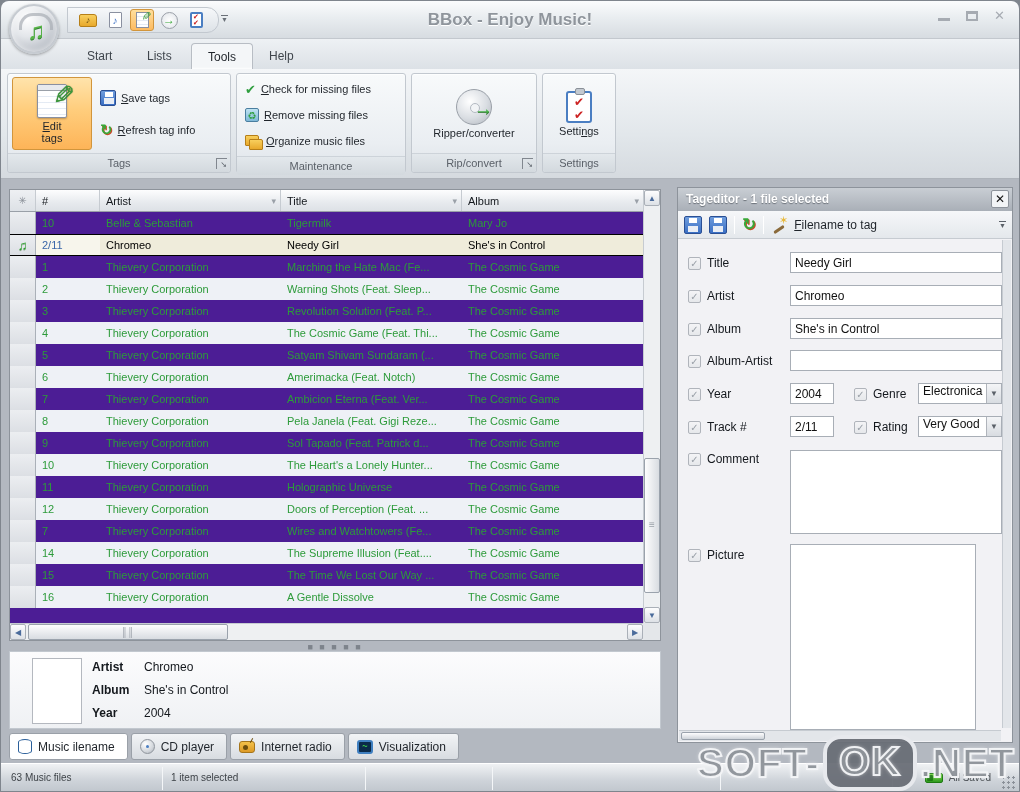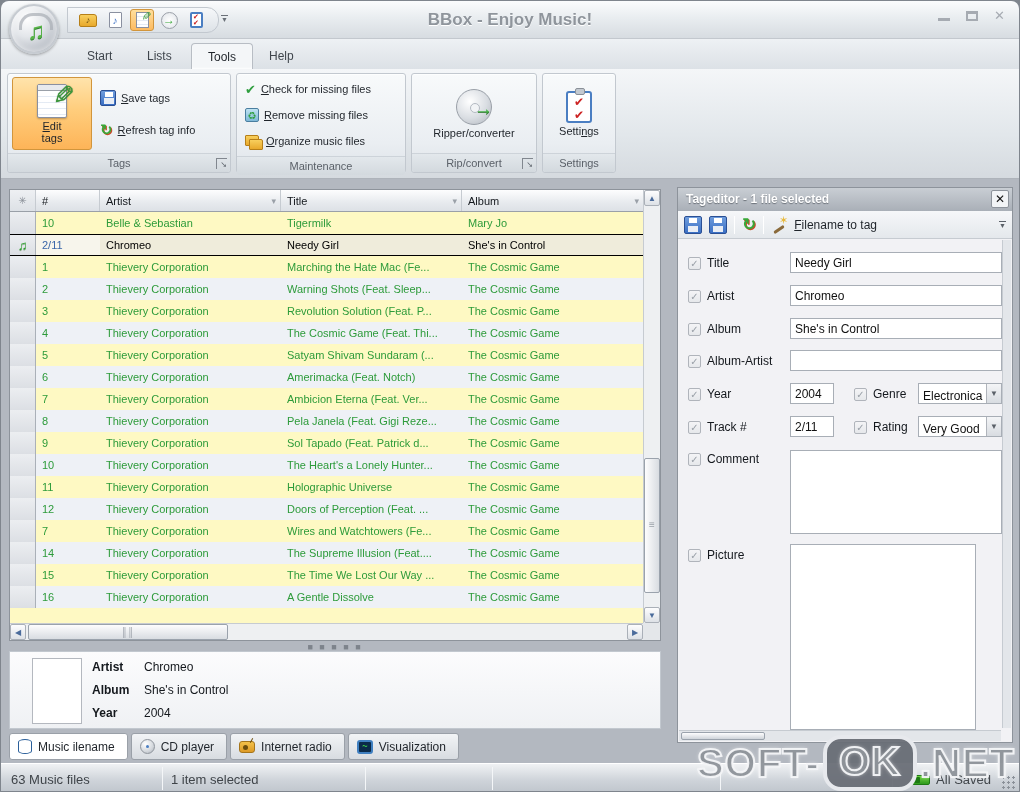--- a/index.html
+++ b/index.html
@@ -80,21 +80,21 @@
   .ic-bigchecklist::before{content:"";position:absolute;left:7px;top:-5px;width:8px;height:5px;background:#c3c9d0;border:1px solid #8a9098;border-radius:2px;}
   
   .main{position:absolute;left:0;top:178px;width:100%;height:584px;background:#b3b8c0;}
   
   .tablebox{position:absolute;left:8px;top:10px;width:652px;height:452px;background:#fff;border:1px solid #8d939b;}
   .thead{position:absolute;left:0;top:0;right:17px;height:22px;display:grid;grid-template-columns:26px 64px 181px 181px 1fr;
     background:linear-gradient(#fdfdfe,#e7eaee 60%,#dde1e6);border-bottom:1px solid #9aa0a8;}
   .th{display:flex;align-items:center;padding-left:6px;border-right:1px solid #c6cbd1;color:#14181d;position:relative;}
   .th .sort{position:absolute;right:4px;color:#9aa0a8;font-size:9px;}
   .th.gut{justify-content:center;padding-left:0;color:#8a9098;background:linear-gradient(#eef0f3,#dde1e6);font-size:10px;}
-  .rows{position:absolute;left:0;top:22px;right:17px;bottom:17px;overflow:hidden;background:#fef9c3;text-align:right;}
+  .rows{position:absolute;left:0;top:22px;right:17px;bottom:17px;overflow:hidden;background:#4c1d95;text-align:right;}
   .tr{display:grid;grid-template-columns:26px 64px 181px 181px 1fr;height:22px;color:#2d9b3a;}
   .tr.stripe{background:#eef1f6;}
   .tr .td{display:flex;align-items:center;padding-left:6px;white-space:nowrap;overflow:hidden;}
   .tr .c-gut{justify-content:center;padding-left:0;background:linear-gradient(#eceef1,#dcdfe4);border-right:1px solid #aab0b8;color:#2da02d;font-size:13px;text-shadow:0 1px 0 #14581466;}
   .tr.selected{background:#efecdb;color:#000;border-top:1px solid #000;border-bottom:1px solid #000;height:22px;}
   .tr.selected .c-num{color:#3a66a8;background:#f7f5ec;}
   
   .vscroll{position:absolute;top:0;right:0;width:17px;bottom:17px;background:#eef0f2;border-left:1px solid #c6cbd1;}
   .vscroll .up,.vscroll .dn{position:absolute;left:0;width:16px;height:16px;background:linear-gradient(#fdfdfe,#dde1e6);border:1px solid #aab0b8;border-radius:2px;
     color:#4a6b9b;font-size:8px;text-align:center;line-height:15px;}
@@ -146,30 +146,30 @@
   .ic-wand::before{content:"";position:absolute;left:2px;bottom:2px;width:12px;height:3px;background:#8a6a3a;transform:rotate(-35deg);border-radius:2px;}
   .ic-wand::after{content:"✶";position:absolute;right:-1px;top:-3px;color:#e8b93a;font-size:11px;}
   .te-tb-label{color:#1f242a;font-size:12px;}
   .te-overflow{margin-left:auto;color:#5b6169;font-size:8px;display:flex;flex-direction:column;align-items:center;line-height:4px;}
   .te-overflow .bar{width:7px;border-top:1px solid #5b6169;margin-bottom:2px;}
   .field{position:absolute;display:flex;align-items:center;gap:6px;}
   .chk{width:13px;height:13px;background:linear-gradient(#f4f4f6,#e6e8eb);border:1px solid #b0b4bb;border-radius:2px;
     color:#9aa0a8;font-size:10px;font-weight:bold;line-height:11px;text-align:center;}
   .flabel{color:#14181d;font-size:12px;}
   .tinput{position:absolute;height:21px;border:1px solid #a8aeb6;background:#fff;font-family:inherit;font-size:12px;padding:0 4px;color:#111;}
-  .combo{position:absolute;height:21px;border:1px solid #a8aeb6;background:#fff;display:flex;align-items:flex-end;}
+  .combo{position:absolute;height:21px;border:1px solid #a8aeb6;background:#fff;display:flex;align-items:flex-start;}
   .combo .cval{flex:1;padding-left:4px;white-space:nowrap;overflow:hidden;font-size:12px;color:#111;}
   .combo .cbtn{width:15px;height:100%;background:linear-gradient(#f4f5f7,#d8dce1);border-left:1px solid #b0b4bb;color:#5b6169;font-size:8px;text-align:center;line-height:19px;}
   .tarea{position:absolute;border:1px solid #a8aeb6;background:#fff;}
   .te-vscroll{position:absolute;right:1px;top:52px;bottom:14px;width:9px;background:#e3e6ea;border-left:1px solid #c6cbd1;}
   .te-hscroll{position:absolute;left:1px;bottom:1px;height:11px;right:11px;background:#e3e6ea;border-top:1px solid #c6cbd1;}
   .te-hscroll .thumb{position:absolute;left:2px;top:1px;width:84px;height:8px;background:linear-gradient(#fdfdfe,#cfd4da);border:1px solid #9aa2ac;border-radius:2px;}
   
   .statusbar{position:absolute;left:0;top:762px;width:100%;height:30px;
-    background:linear-gradient(#f0f2f4,#cfd4da 55%,#bfc5cc);border-top:1px solid #fff;color:#3f4449;font-size:13px;}
+    background:linear-gradient(#f0f2f4,#cfd4da 55%,#bfc5cc);border-top:1px solid #fff;color:#3f4449;font-size:10px;}
   .sb-div{position:absolute;top:3px;bottom:3px;width:1px;background:#a7adb5;border-right:1px solid #f4f6f8;}
   .sb-text{position:absolute;top:8px;}
   .sb-saved{position:absolute;right:28px;top:8px;display:flex;align-items:center;gap:6px;}
   .ic-battery{width:18px;height:10px;background:linear-gradient(#6ed23e,#2f9a1e);border:1px solid #1d7a12;border-radius:2px;position:relative;}
   .ic-battery::before{content:"";position:absolute;left:1px;top:1px;width:6px;height:6px;background:#1d7a12;border-radius:1px;}
   .grip{position:absolute;right:3px;bottom:3px;width:14px;height:14px;
     background-image:radial-gradient(circle,#8a9098 1.2px,transparent 1.4px);background-size:5px 5px;background-position:bottom right;}
   
   .watermark{position:absolute;right:4px;bottom:0px;display:flex;align-items:center;z-index:90;
     font-weight:bold;font-size:40px;letter-spacing:1px;color:rgba(138,143,150,.92);

